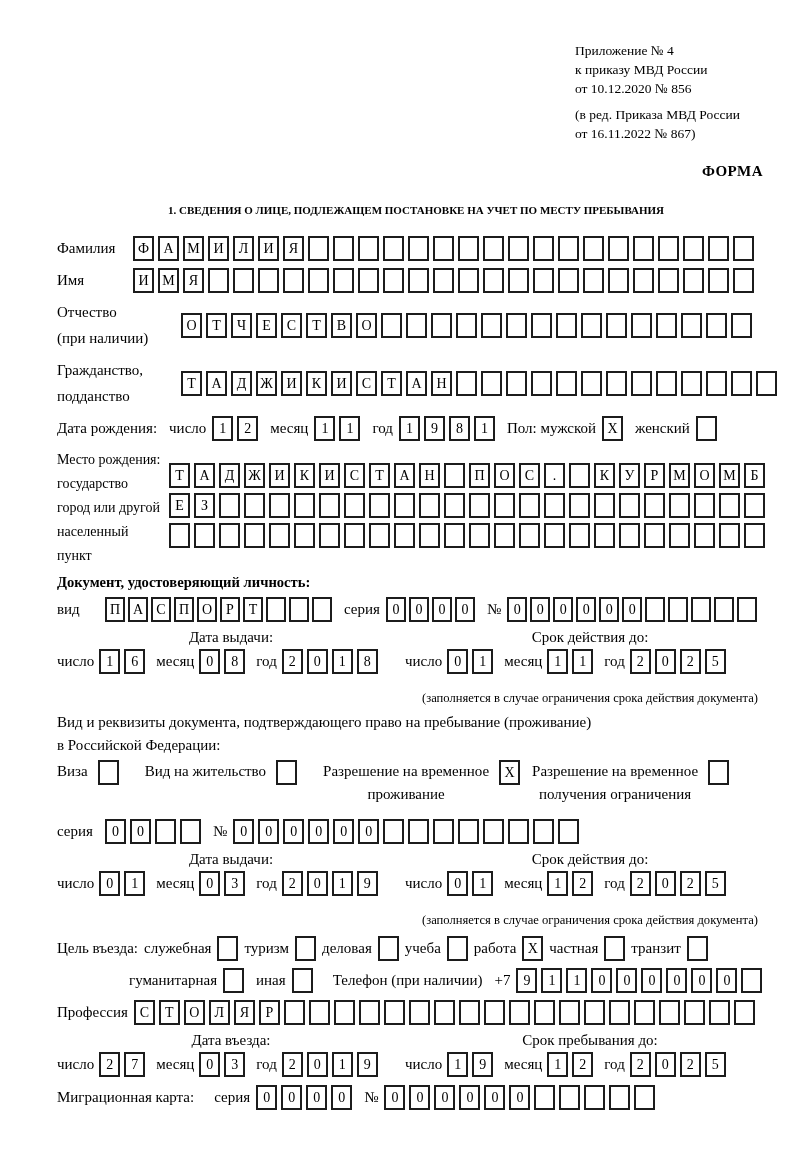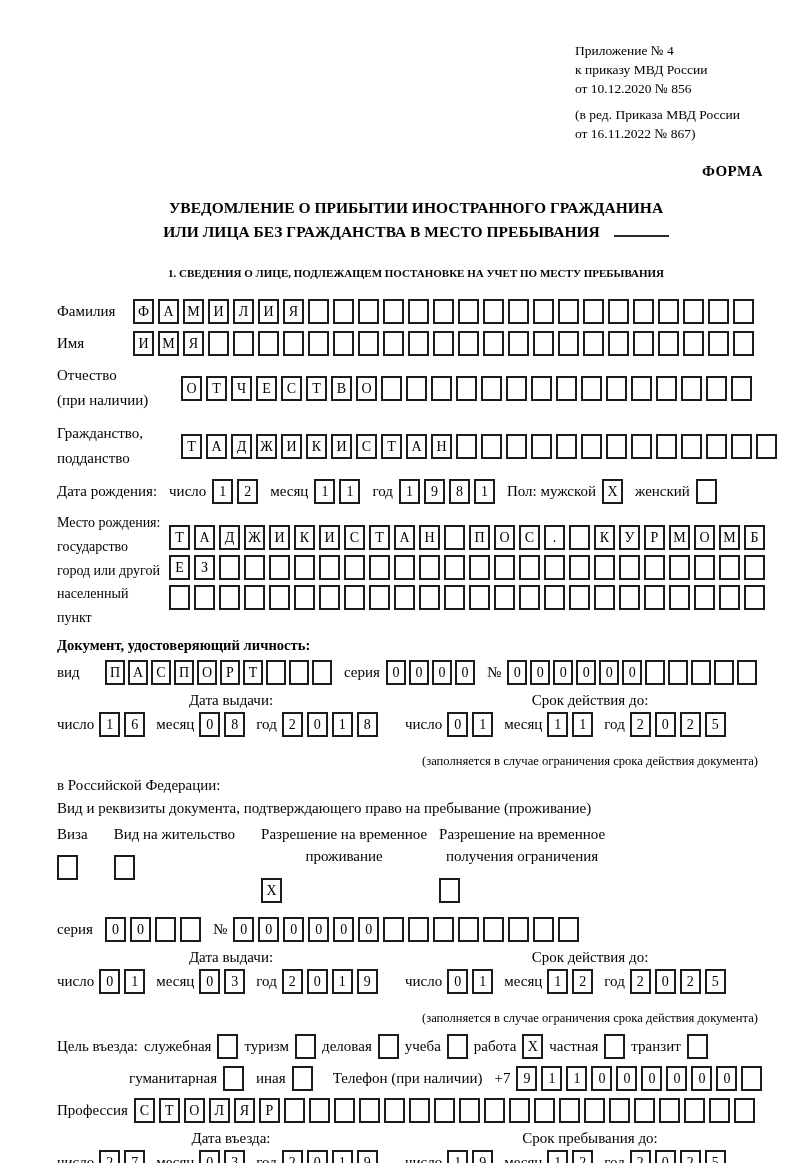--- a/index.html
+++ b/index.html
@@ -26,44 +26,40 @@
   .center-bold{font-weight:bold;font-size:14.6px;margin:2px 0 6px;}
   .dates{display:flex;margin-bottom:8px;}
   .dg:first-child{flex:0 0 348px;}
   .dg{flex:1;}
   .dg-head{text-align:center;margin-bottom:3px;}
   .dg-line{display:flex;align-items:center;gap:5px;}
   .dg-note{font-size:12.6px;text-align:center;margin-top:17px;white-space:nowrap;}
   .dlbl{flex:none;margin-left:6px;}
   .para{margin:4px 0 6px;}
   .permits{display:flex;align-items:flex-start;gap:12px;margin:6px 0 14px;}
-  .p-item{display:flex;align-items:flex-start;gap:10px;flex-direction:column;}
+  .p-item{display:flex;align-items:flex-start;gap:10px;}
   .p-lines{text-align:center;line-height:1.5;}
   .indent{margin-left:72px;}
   .gap-l{margin-left:14px;}
 </style>
 </head>
 <body>
 
 <div class="page">
 
   <div class="hdr">
     <div>Приложение № 4</div>
     <div>к приказу МВД России</div>
     <div>от 10.12.2020 № 856</div>
     <div class="hdr2">(в ред. Приказа МВД России</div>
     <div>от 16.11.2022 № 867)</div>
   </div>
 
   <div class="forma">ФОРМА</div>
 
-  <div class="title">
-    <div>УВЕДОМЛЕНИЕ О ПРИБЫТИИ ИНОСТРАННОГО ГРАЖДАНИНА</div>
-    <div><span>ИЛИ ЛИЦА БЕЗ ГРАЖДАНСТВА В МЕСТО ПРЕБЫВАНИЯ</span><span class="blank"></span></div>
-  </div>
 
   <div class="sect">1. СВЕДЕНИЯ О ЛИЦЕ, ПОДЛЕЖАЩЕМ ПОСТАНОВКЕ НА УЧЕТ ПО МЕСТУ ПРЕБЫВАНИЯ</div>
 
   <div class="row">
     <span class="lab w70">Фамилия</span>
     <span class="cells">
         <span class="cell">Ф</span>
         <span class="cell">А</span>
         <span class="cell">М</span>
         <span class="cell">И</span>
@@ -381,22 +377,22 @@
             <span class="cell">2</span>
             <span class="cell">0</span>
             <span class="cell">2</span>
             <span class="cell">5</span>
           </span>
       </div>
       <div class="dg-note">(заполняется в случае ограничения срока действия документа)</div>
     </div>
   </div>
 
+  <div class="para">Вид и реквизиты документа, подтверждающего право на пребывание (проживание)</div>
   <div class="para">в Российской Федерации:</div>
-  <div class="para">Вид и реквизиты документа, подтверждающего право на пребывание (проживание)</div>
 
   <div class="permits">
     <div class="p-item">
       <div class="p-lines">
           <div>Виза</div>
         </div>
       <span class="box"></span>
     </div>
     <div class="p-item gap-l">
       <div class="p-lines">

